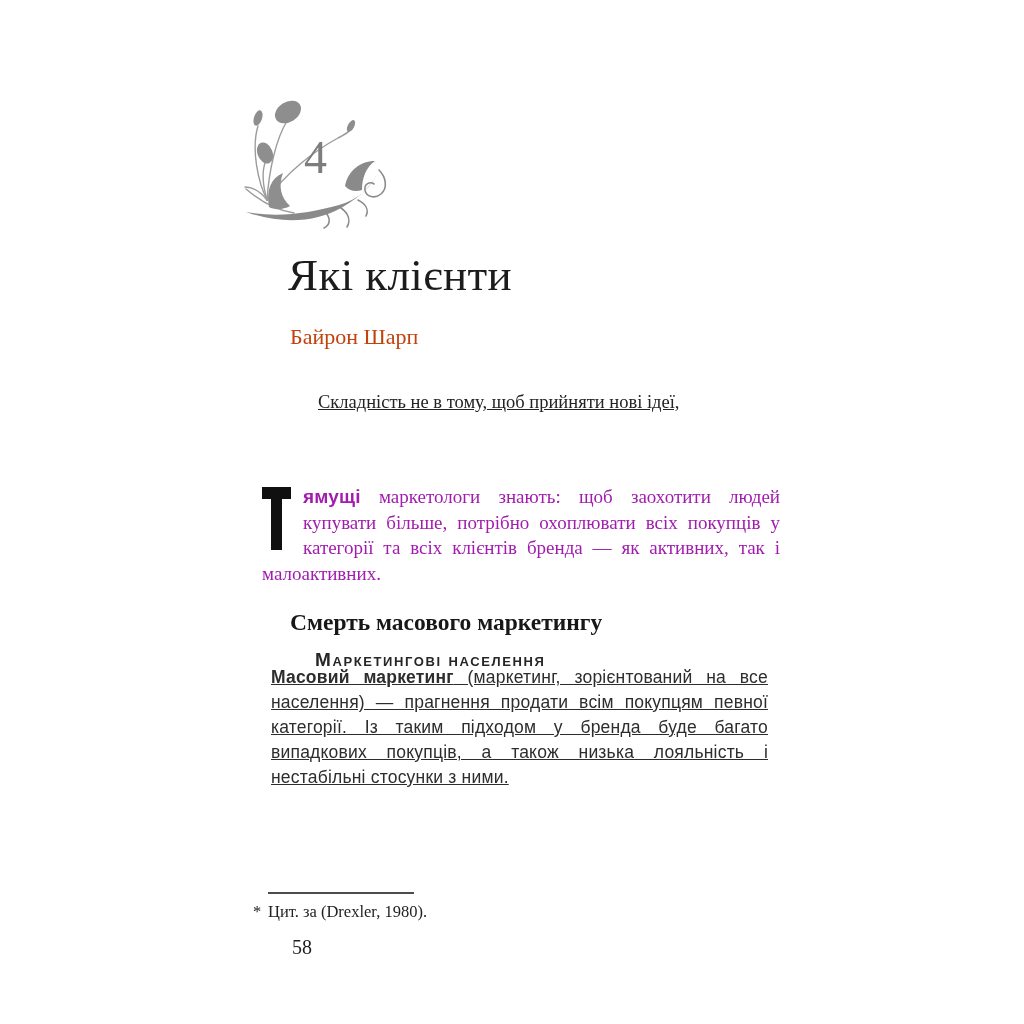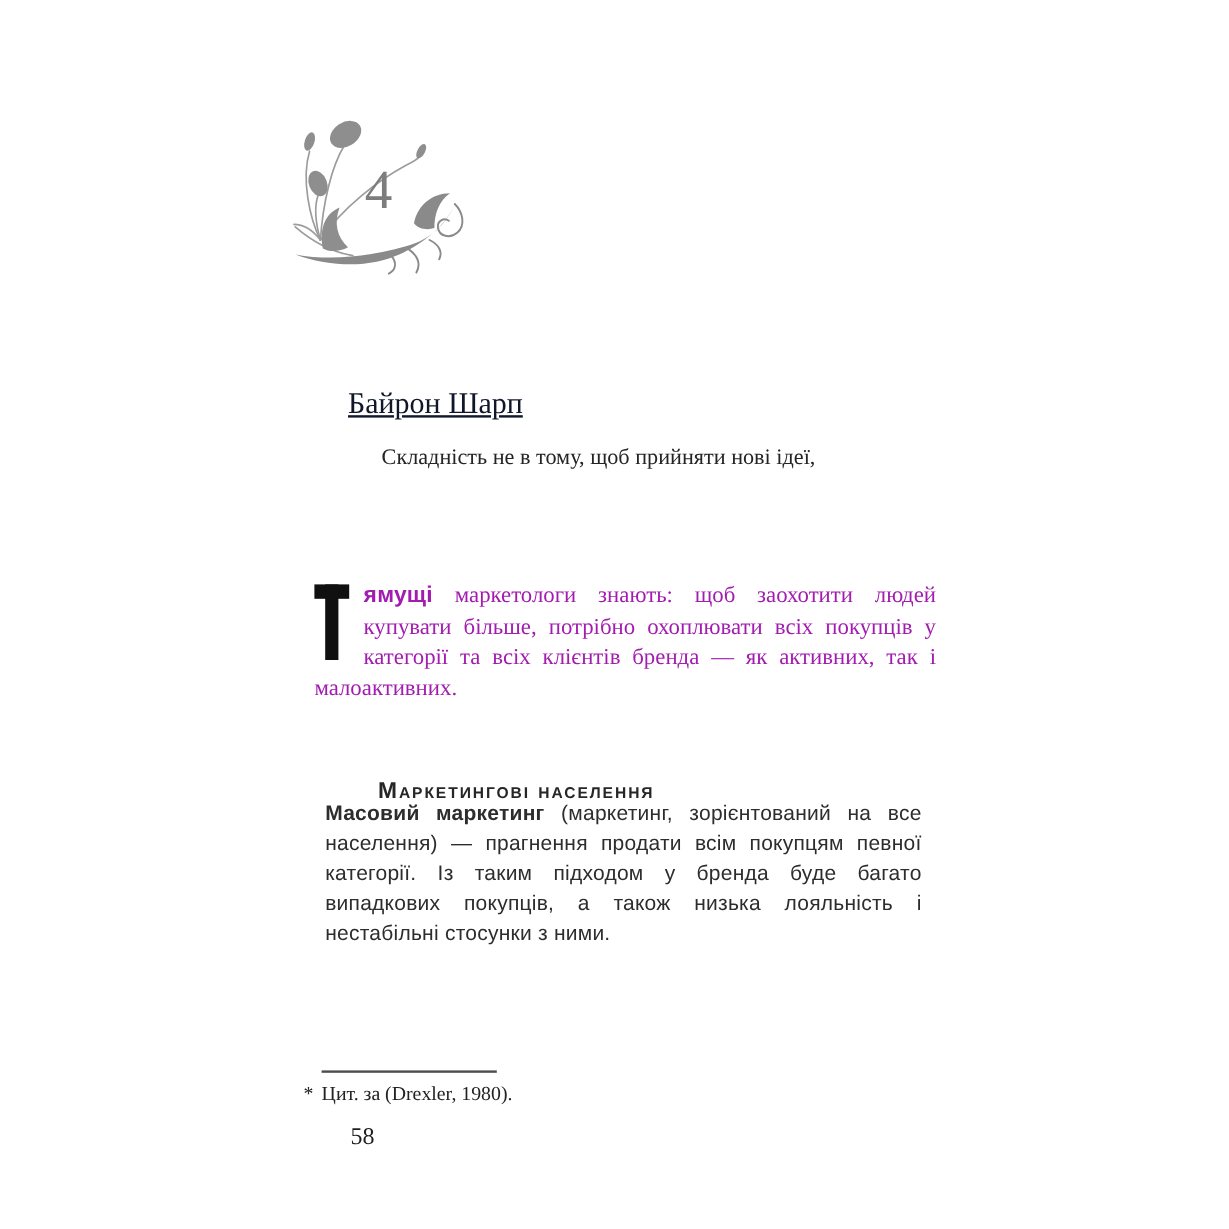--- a/index.html
+++ b/index.html
@@ -20,30 +20,30 @@
   .title{
     left:288px;top:221px;
     font-size:45px;line-height:48px;
     font-weight:400;letter-spacing:0.4px;
     color:#1c1c1c;white-space:nowrap;
   }
 
   
   .author{
     left:290px;top:324px;
-    font-size:25px;line-height:26px;
-    color:#0f172a;
-    text-decoration:underline;
+    font-size:22px;line-height:26px;
+    color:#c2410c;
   }
 
   
   .epigraph{
-    left:318px;top:370px;width:447px;
+    left:318px;top:390px;width:447px;
     font-size:18.5px;line-height:24px;
     color:#242424;
+    text-decoration:underline;
   }
   .epigraph .attribution{
     text-align:right;font-style:italic;
     margin-top:7px;font-size:18px;color:#2a2a2a;
   }
   .attribution sup{font-size:10px;line-height:0;}
 
   
   .intro{
     left:262px;top:484px;width:518px;
@@ -78,21 +78,21 @@
   }
 
   
   .body-paragraphs{
     left:271px;top:665px;width:497px;
     font-family:"Liberation Sans", sans-serif;
     font-size:17.5px;line-height:25px;
     text-align:justify;color:#2d2d2d;
     letter-spacing:0.2px;
   }
-  .body-paragraphs p{margin:0;}
+  .body-paragraphs p{margin:0;text-decoration:underline;}
   .body-paragraphs p + p{text-indent:17px;}
 
   
   .footnote-rule{
     left:268px;top:892px;width:146px;height:0;
     border-top:2px solid #4c4c4c;
   }
   .footnote{
     left:253px;top:901px;width:360px;
     font-size:16.5px;line-height:22px;color:#222222;
@@ -133,36 +133,37 @@
     </g>
     <g fill="none" stroke="#8a8a8a" stroke-width="1.6" stroke-linecap="round">
       <path d="M141,76 C148,83 150,94 143,100 C137,105 128,103 127,96 C126,90 132,87 136,90"></path>
       <path d="M103,114 C110,119 113,126 109,133"></path>
       <path d="M88,119 C93,125 92,131 86,134"></path>
       <path d="M120,106 C128,110 131,116 128,122"></path>
     </g>
     <text x="66" y="79" font-size="46" fill="#7d7d7d" font-family="Liberation Serif, serif">4</text>
   </svg>
 
-  <h1 class="abs title"><br></h1>
+  <h1 class="abs title"><span>Які клієнти</span><br></h1>
 
   <div class="abs author">Байрон Шарп</div>
 
   <div class="abs epigraph">
     <div>Складність не в тому, щоб прийняти нові ідеї,</div>
   </div>
 
   <div class="abs intro">
     <span class="dropcap">
       <span class="dc-bar"></span>
       <span class="dc-stem"></span>
       <span class="sr-only">Т</span>
     </span><b>ямущі</b><span> маркетологи знають: щоб заохотити людей купувати більше, потрібно охоплювати всіх покупців у категорії та всіх клієнтів бренда — як активних, так і малоактивних.</span>
   </div>
 
+  <h2 class="abs section-heading">Смерть масового маркетингу</h2>
 
   <h3 class="abs subsection-heading">Маркетингові населення</h3>
 
   <div class="abs body-paragraphs">
     <p><b>Масовий маркетинг</b><span> (маркетинг, зорієнтований на все населення) — прагнення продати всім покупцям певної категорії. Із таким підходом у бренда буде багато випадкових покупців, а також низька лояльність і нестабільні стосунки з ними.</span></p>
   </div>
 
   <div class="abs footnote-rule"></div>
   <div class="abs footnote">
     <span class="marker">*</span>

